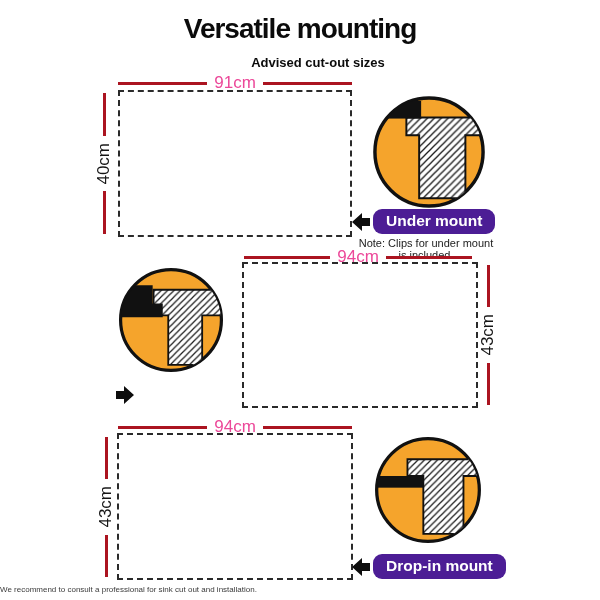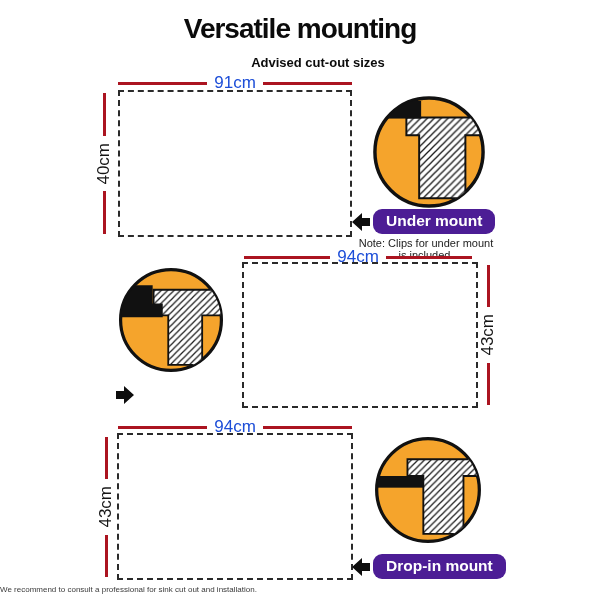--- a/index.html
+++ b/index.html
@@ -8,21 +8,21 @@
 
   .title { position:absolute; left:0; right:0; top:13px; text-align:center;
            font-size:28px; font-weight:bold; letter-spacing:-1px; color:#0b0b0b; }
   .subtitle { position:absolute; left:0; right:0; top:55px; text-align:center;
               font-size:13px; font-weight:bold; color:#0b0b0b;margin-left:36px; }
 
   .cutout { position:absolute; border:2px dashed #2a2a2a; background:#fff; }
 
   .dim-h { position:absolute; display:flex; align-items:center; gap:7px; }
   .dim-h .dline { height:3px; flex:1; }
-  .dim-lbl { font-size:17px; color:#1d4ed8; white-space:nowrap; }
+  .dim-lbl { font-size:17px; color:#ec4899; white-space:nowrap; }
 
   .dim-v { position:absolute; display:flex; flex-direction:column; align-items:center; gap:7px; width:20px; }
   .dim-v .dline-v { width:3px; flex:1; }
   .dim-lbl-v { writing-mode:vertical-rl; transform:rotate(180deg); font-size:17px; color:#151515; white-space:nowrap; }
 
   .diagram { position:absolute; }
 
   .badge-row { position:absolute; display:flex; align-items:center; gap:3px; }
   .badge { background:#4c1d95; color:#fff; font-weight:bold; font-size:15.5px;
            padding:3px 13px 5px 13px; border-radius:9px; white-space:nowrap; line-height:1.1; }

